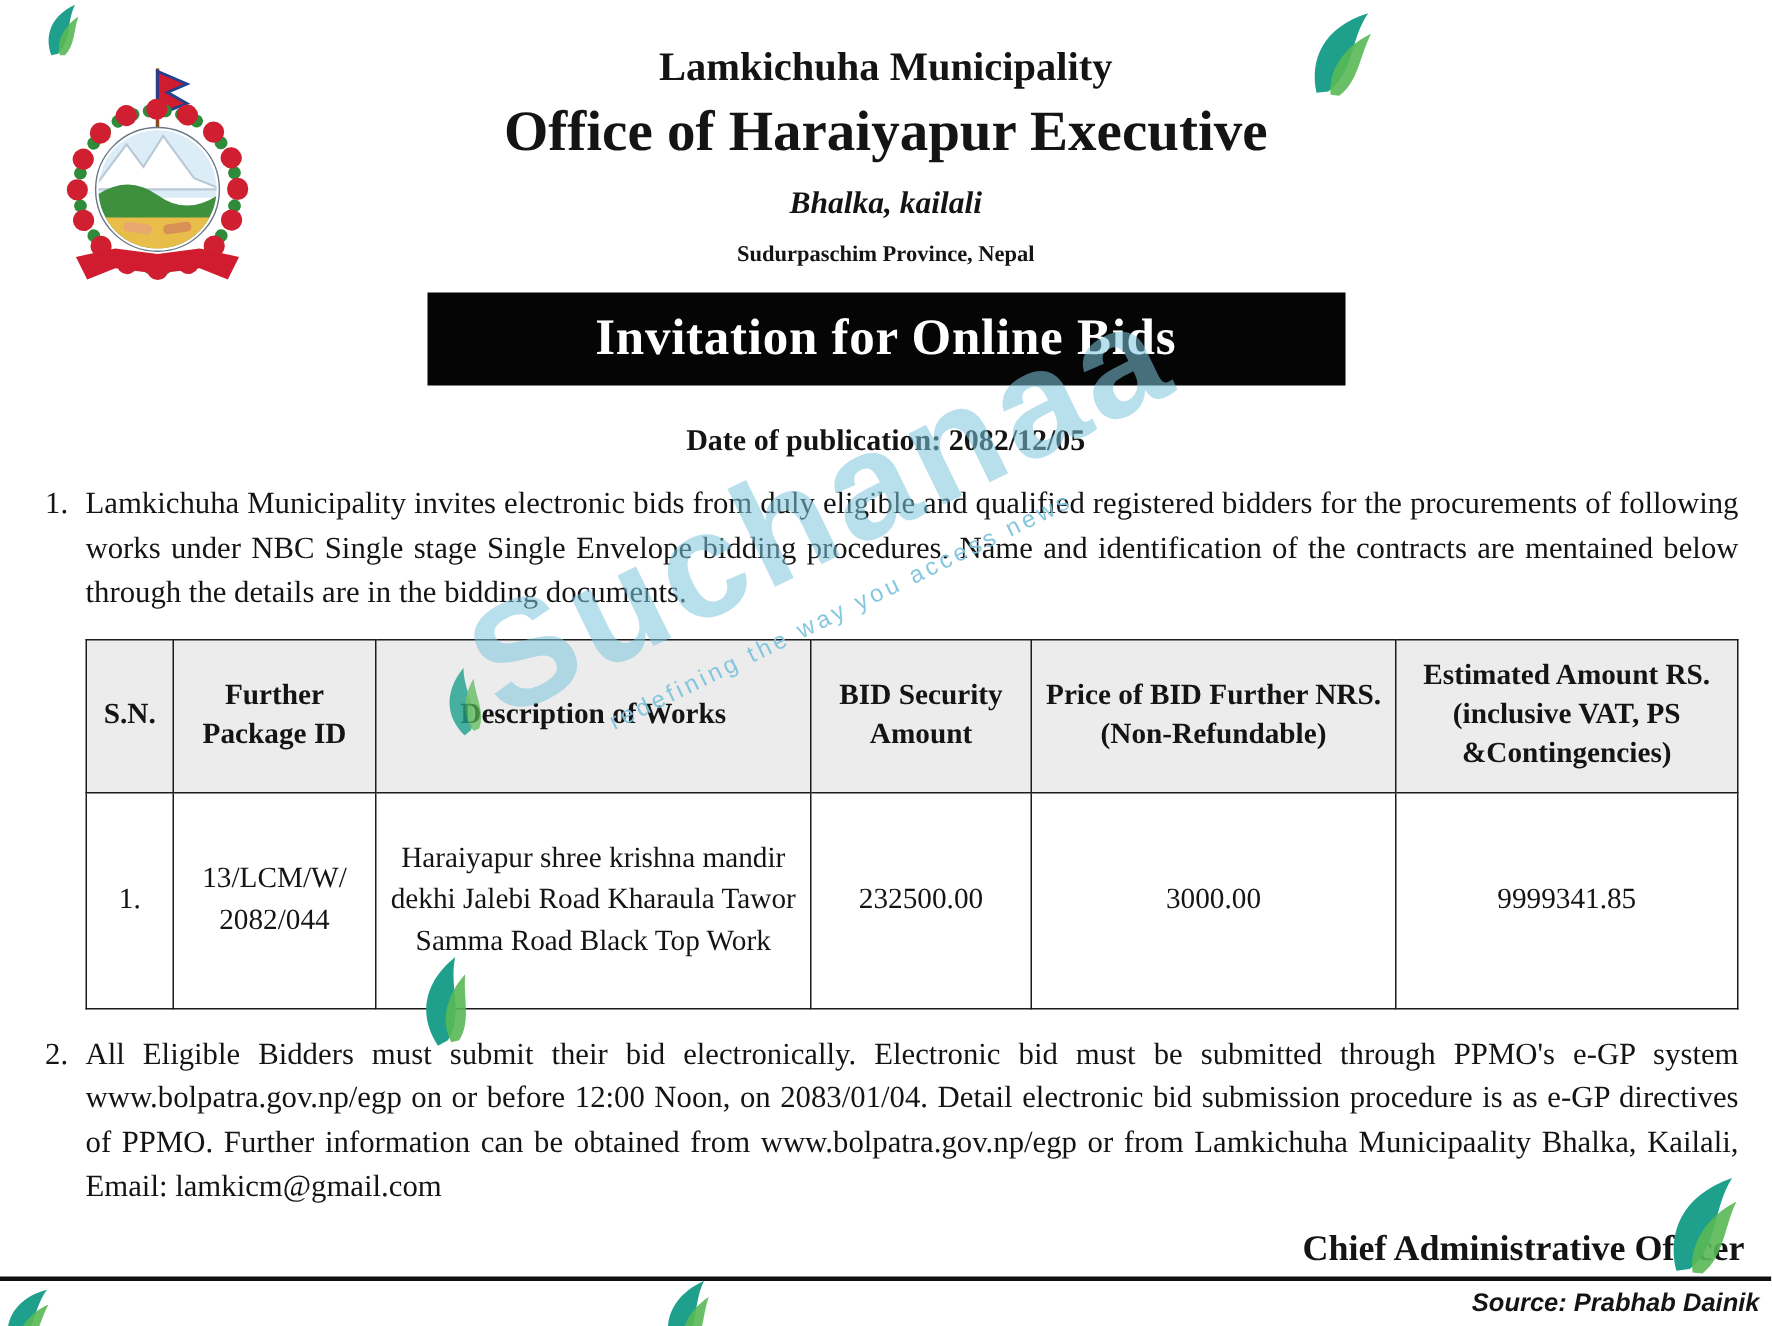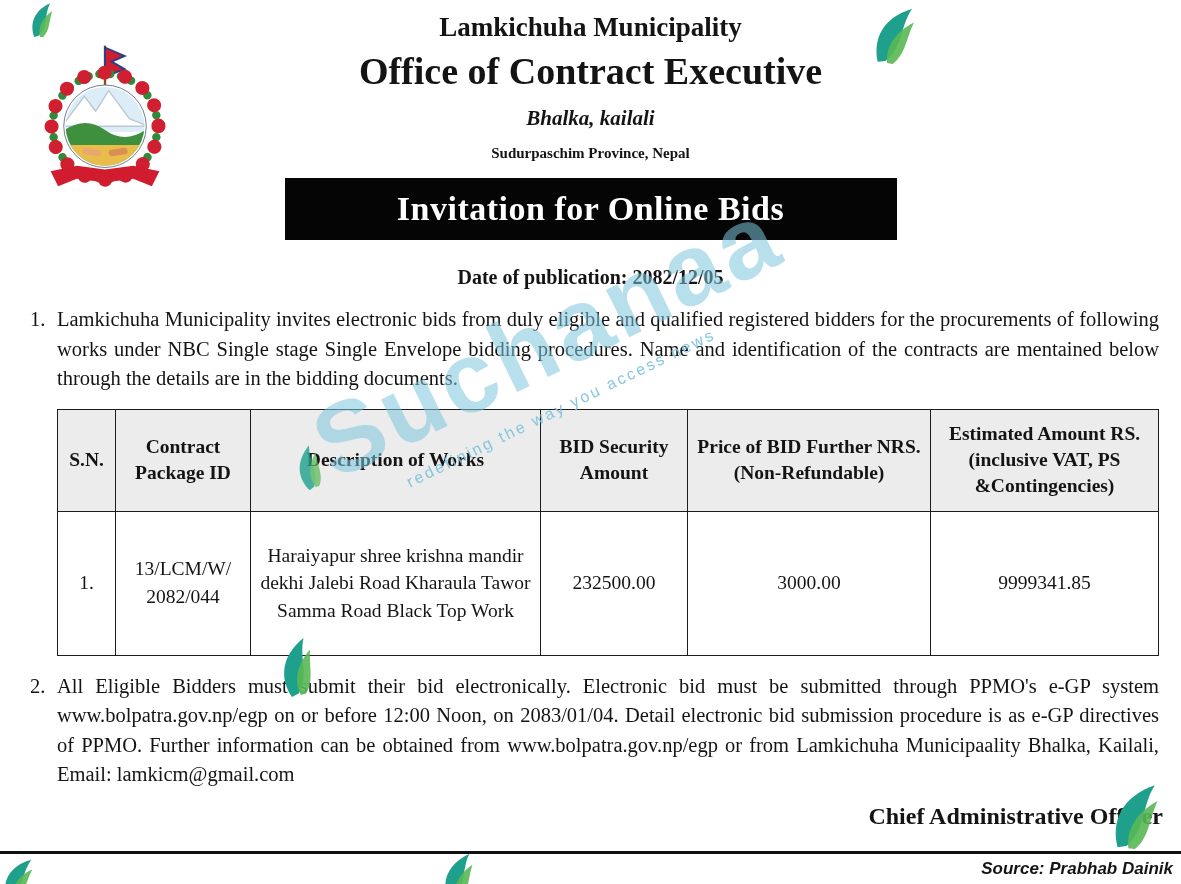--- a/index.html
+++ b/index.html
@@ -1,21 +1,21 @@
 <!DOCTYPE html>
 <html><head>
 <meta charset="utf-8">
 <style>
   * { margin:0; padding:0; box-sizing:border-box; }
   html,body { background:#ffffff; }
   .page {
     position:relative; width:1181px; height:884px; background:#ffffff;
     font-family:"Liberation Serif", serif; color:#141414; overflow:hidden;
   }
-  .content { position:relative; z-index:1; padding-top:12px; }
+  .content { position:relative; z-index:1; padding-top:29px; }
 
   
   .h-muni   { text-align:center; font-size:27px; font-weight:bold; }
   .h-office { text-align:center; font-size:38px; font-weight:bold; margin-top:6px; }
   .h-addr   { text-align:center; font-size:21px; font-weight:bold; margin-top:13px;font-style:italic; }
   .h-prov   { text-align:center; font-size:15px; font-weight:bold; margin-top:14px; }
 
   .banner {
     width:612px; height:62px; background:#050505; margin:16px auto 0;
     display:flex; align-items:center; justify-content:center;
@@ -131,21 +131,21 @@
         <rect x="34" y="114" width="92" height="24" fill="#e9bd4a"></rect>
         <rect x="56" y="118" width="20" height="7" rx="3" fill="#e8a86f" transform="rotate(8 66 121)"></rect>
         <rect x="84" y="118" width="20" height="7" rx="3" fill="#d89055" transform="rotate(-8 94 121)"></rect>
       </g>
       <path d="M22 142 L50 136 L80 140 L110 136 L138 142 L130 158 L110 150 L80 154 L50 150 L30 158 Z" fill="#d01c2e"></path>
     </svg>
   </div>
 
   <div class="content">
     <div class="h-muni">Lamkichuha Municipality</div>
-    <div class="h-office">Office of Contract Executive</div>
+    <div class="h-office">Office of Haraiyapur Executive</div>
     <div class="h-addr">Bhalka, kailali</div>
     <div class="h-prov">Sudurpaschim Province, Nepal</div>
 
     <div class="banner">
       <span>Invitation for Online Bids</span>
     </div>
 
     <div class="pubdate">Date of publication: 2082/12/05</div>
 
     <div class="para">
@@ -158,21 +158,21 @@
         <col style="width:58px">
           <col style="width:135px">
           <col style="width:290px">
         <col style="width:147px">
           <col style="width:243px">
           <col style="width:228px">
       </colgroup>
       <thead>
         <tr>
           <th>S.N.</th>
-          <th>Contract Package ID</th>
+          <th>Further Package ID</th>
           <th>Description of Works</th>
           <th>BID Security Amount</th>
           <th>Price of BID Further NRS. (Non-Refundable)</th>
           <th>Estimated Amount RS. (inclusive VAT, PS &amp;Contingencies)</th>
         </tr>
       </thead>
       <tbody>
         <tr>
           <td>1.</td>
           <td>13/LCM/W/

